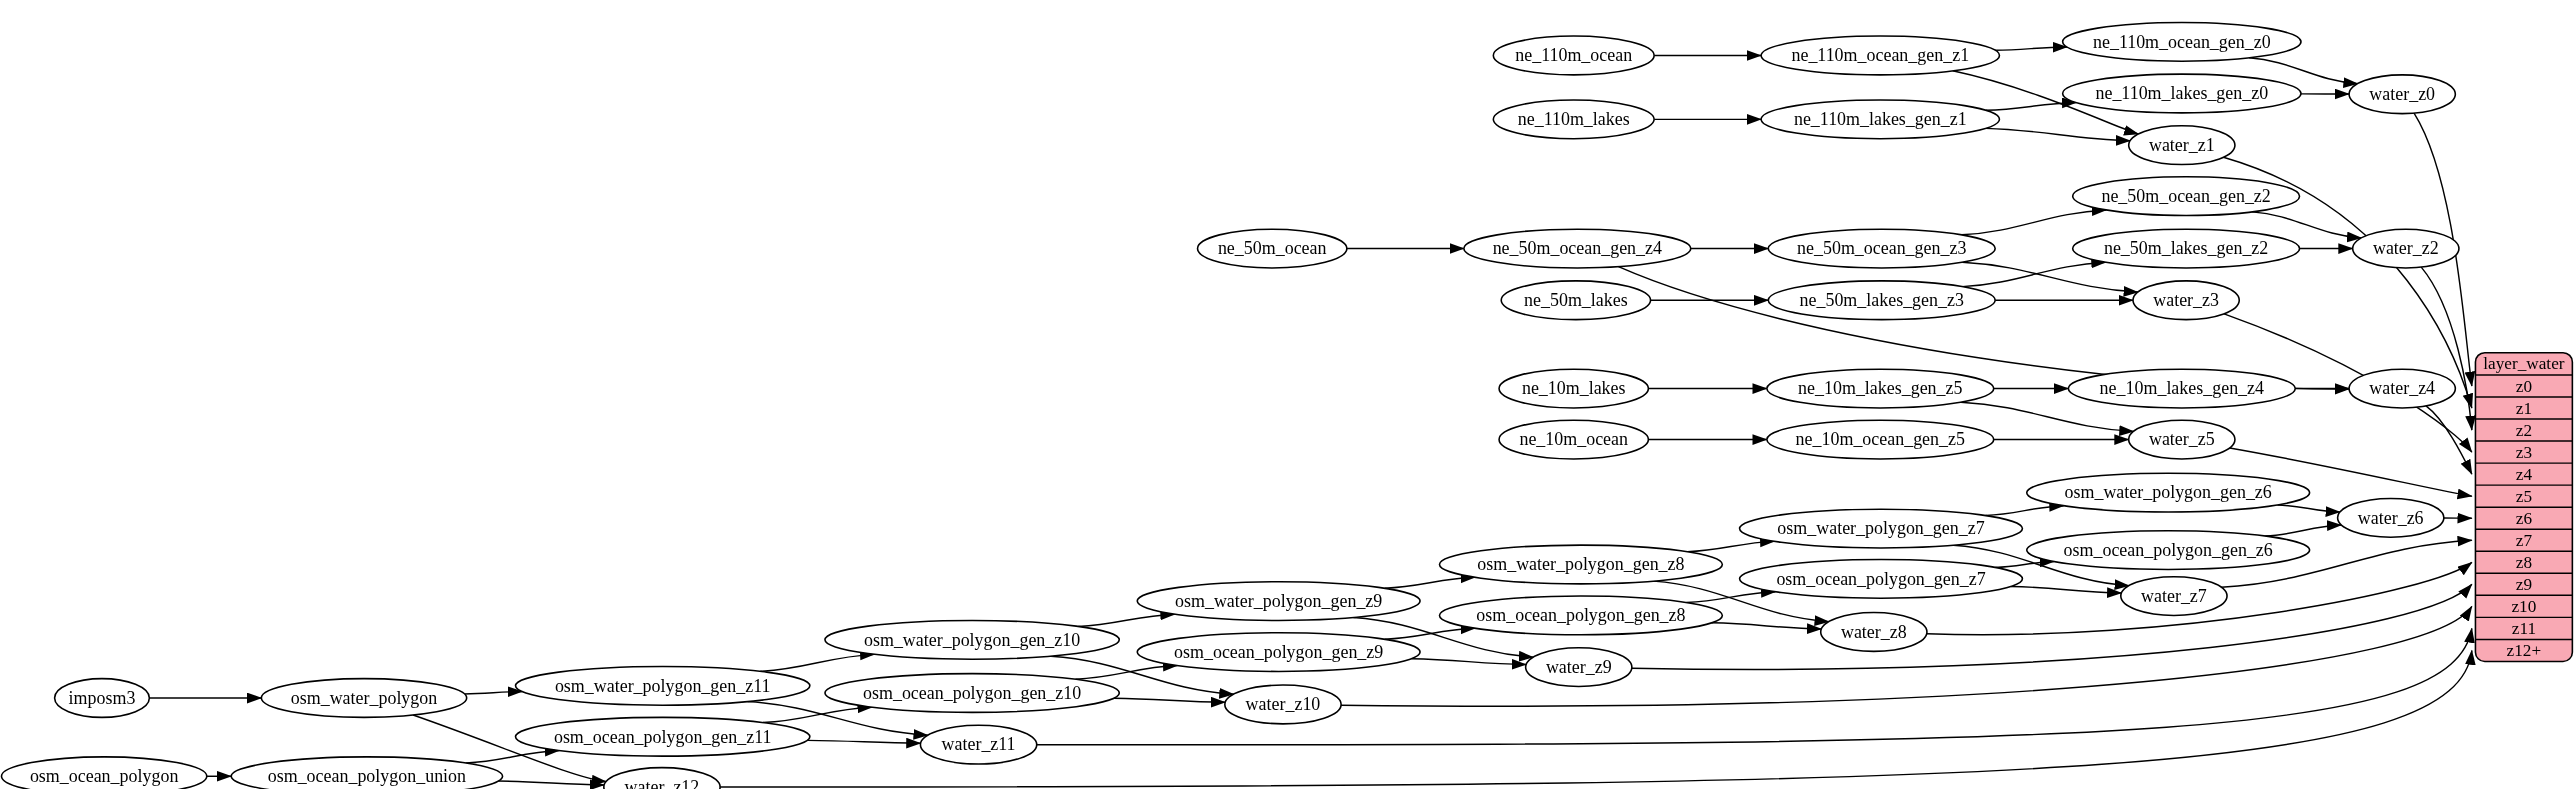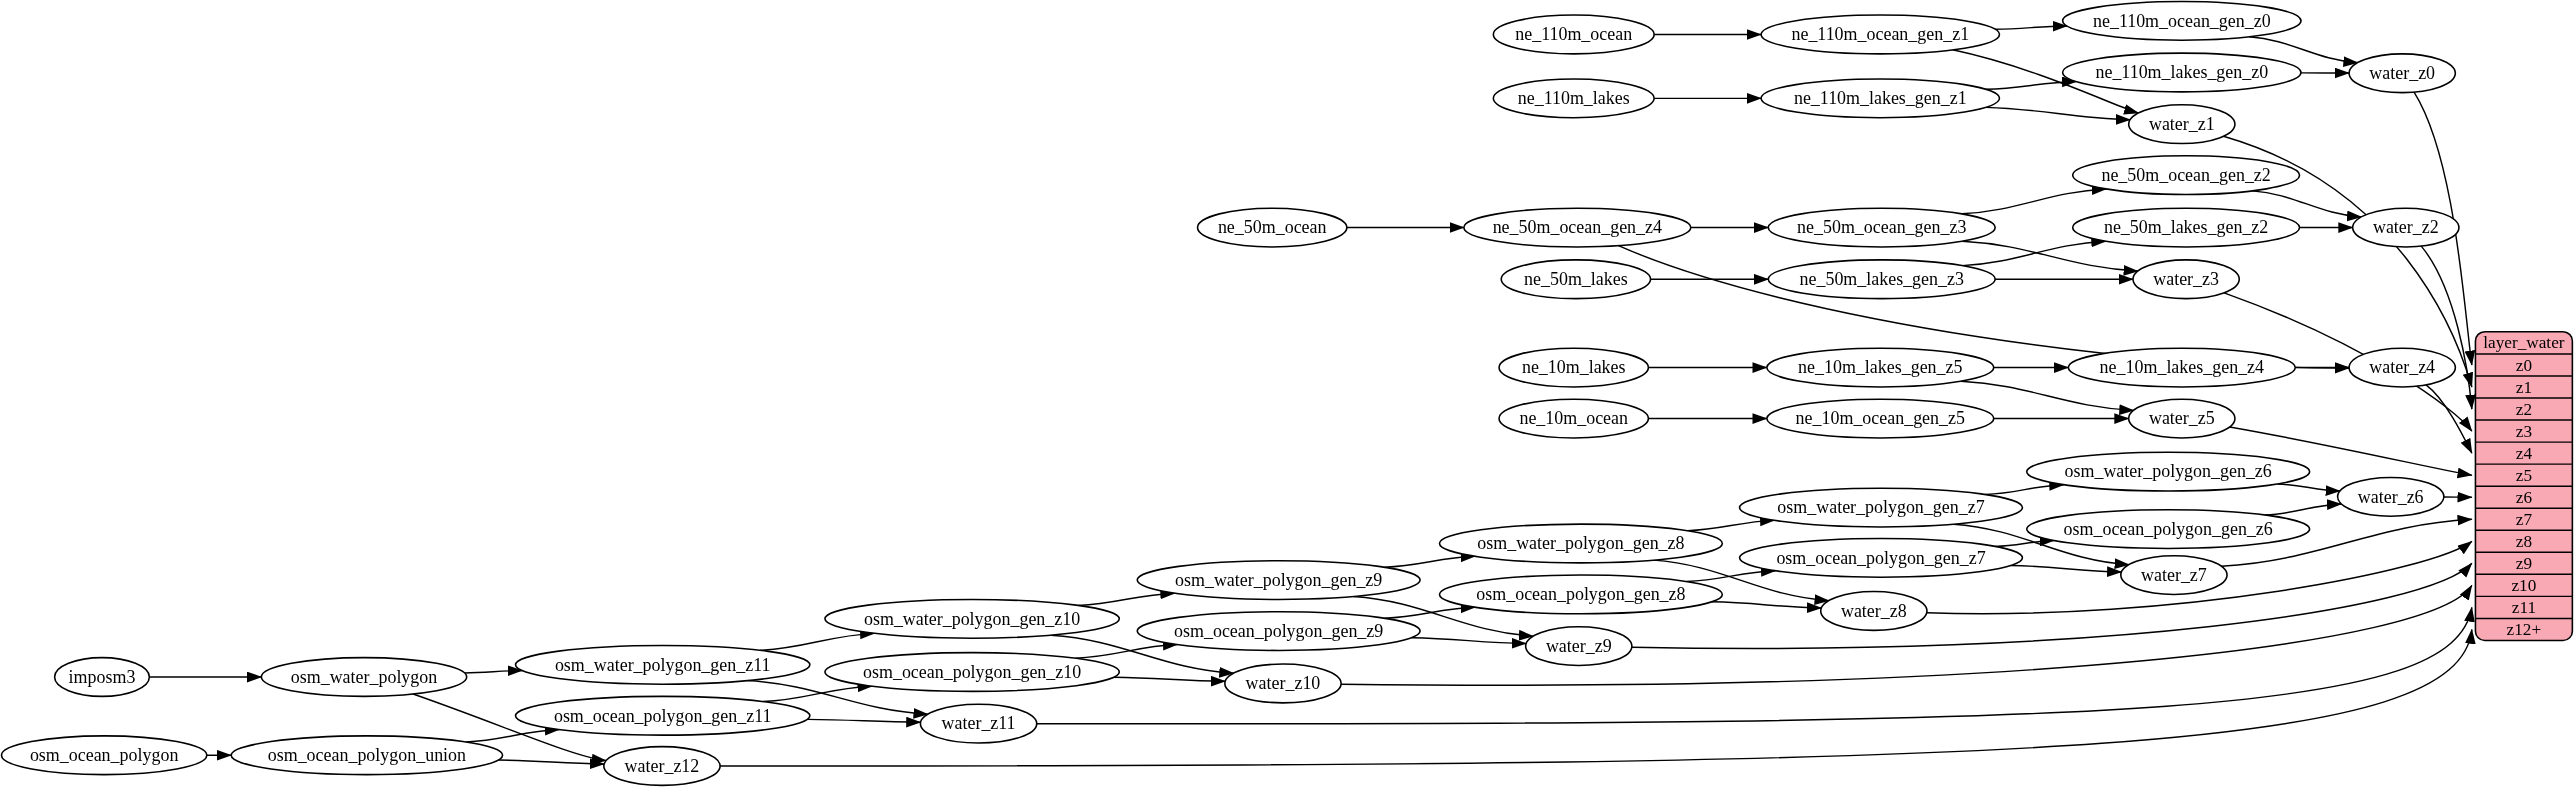--- a/index.html
+++ b/index.html
@@ -6,21 +6,21 @@
     margin: 0;
     padding: 0;
     background: #ffffff;
   }
   body {
     width: 2576px;
     height: 789px;
     overflow: hidden;
     font-family: "Liberation Serif", serif;
   }
-  #canvas-wrap { width: 2576px; height: 637px; }
+  #canvas-wrap { width: 2576px; height: 637px; margin-top: 21px; }
   svg { display: block; }
   .node-ellipse { fill: #ffffff; stroke: #000000; stroke-width: 2.2; }
   .node-label { font-family: "Liberation Serif", serif; font-size: 25px; fill: #000000; text-anchor: middle; }
   .edge-path { fill: none; stroke: #000000; stroke-width: 2; }
   .table-box { stroke: #000000; stroke-width: 2.2; }
   .table-sep { stroke: #000000; stroke-width: 2; }
   .table-label { font-family: "Liberation Serif", serif; font-size: 24px; fill: #000000; text-anchor: middle; }
 </style>
 </head>
 <body>

